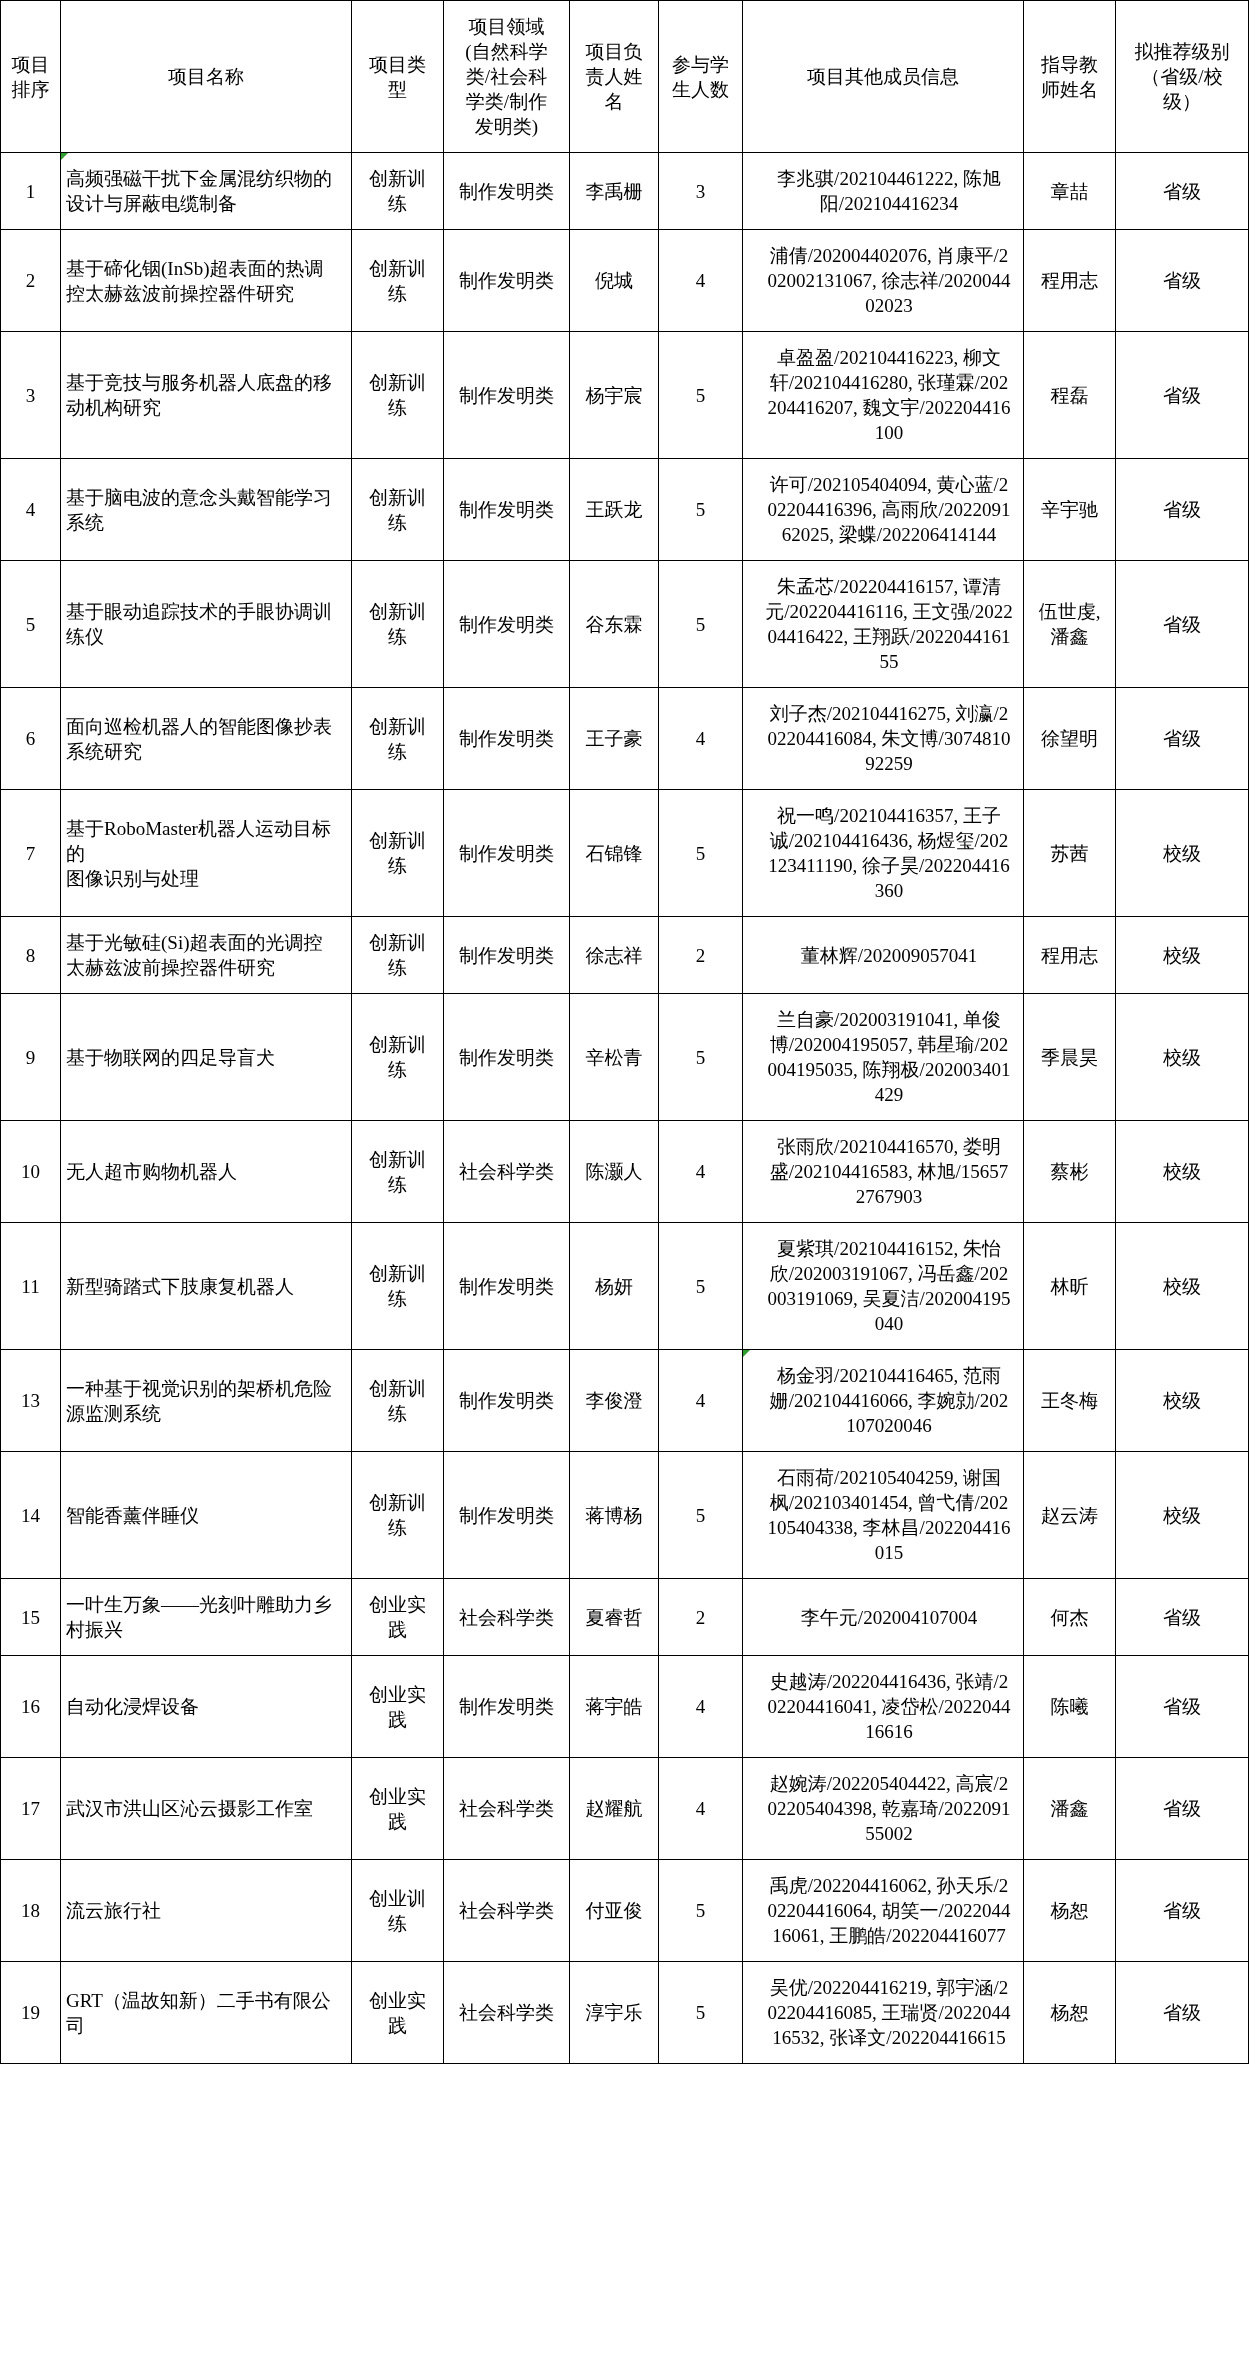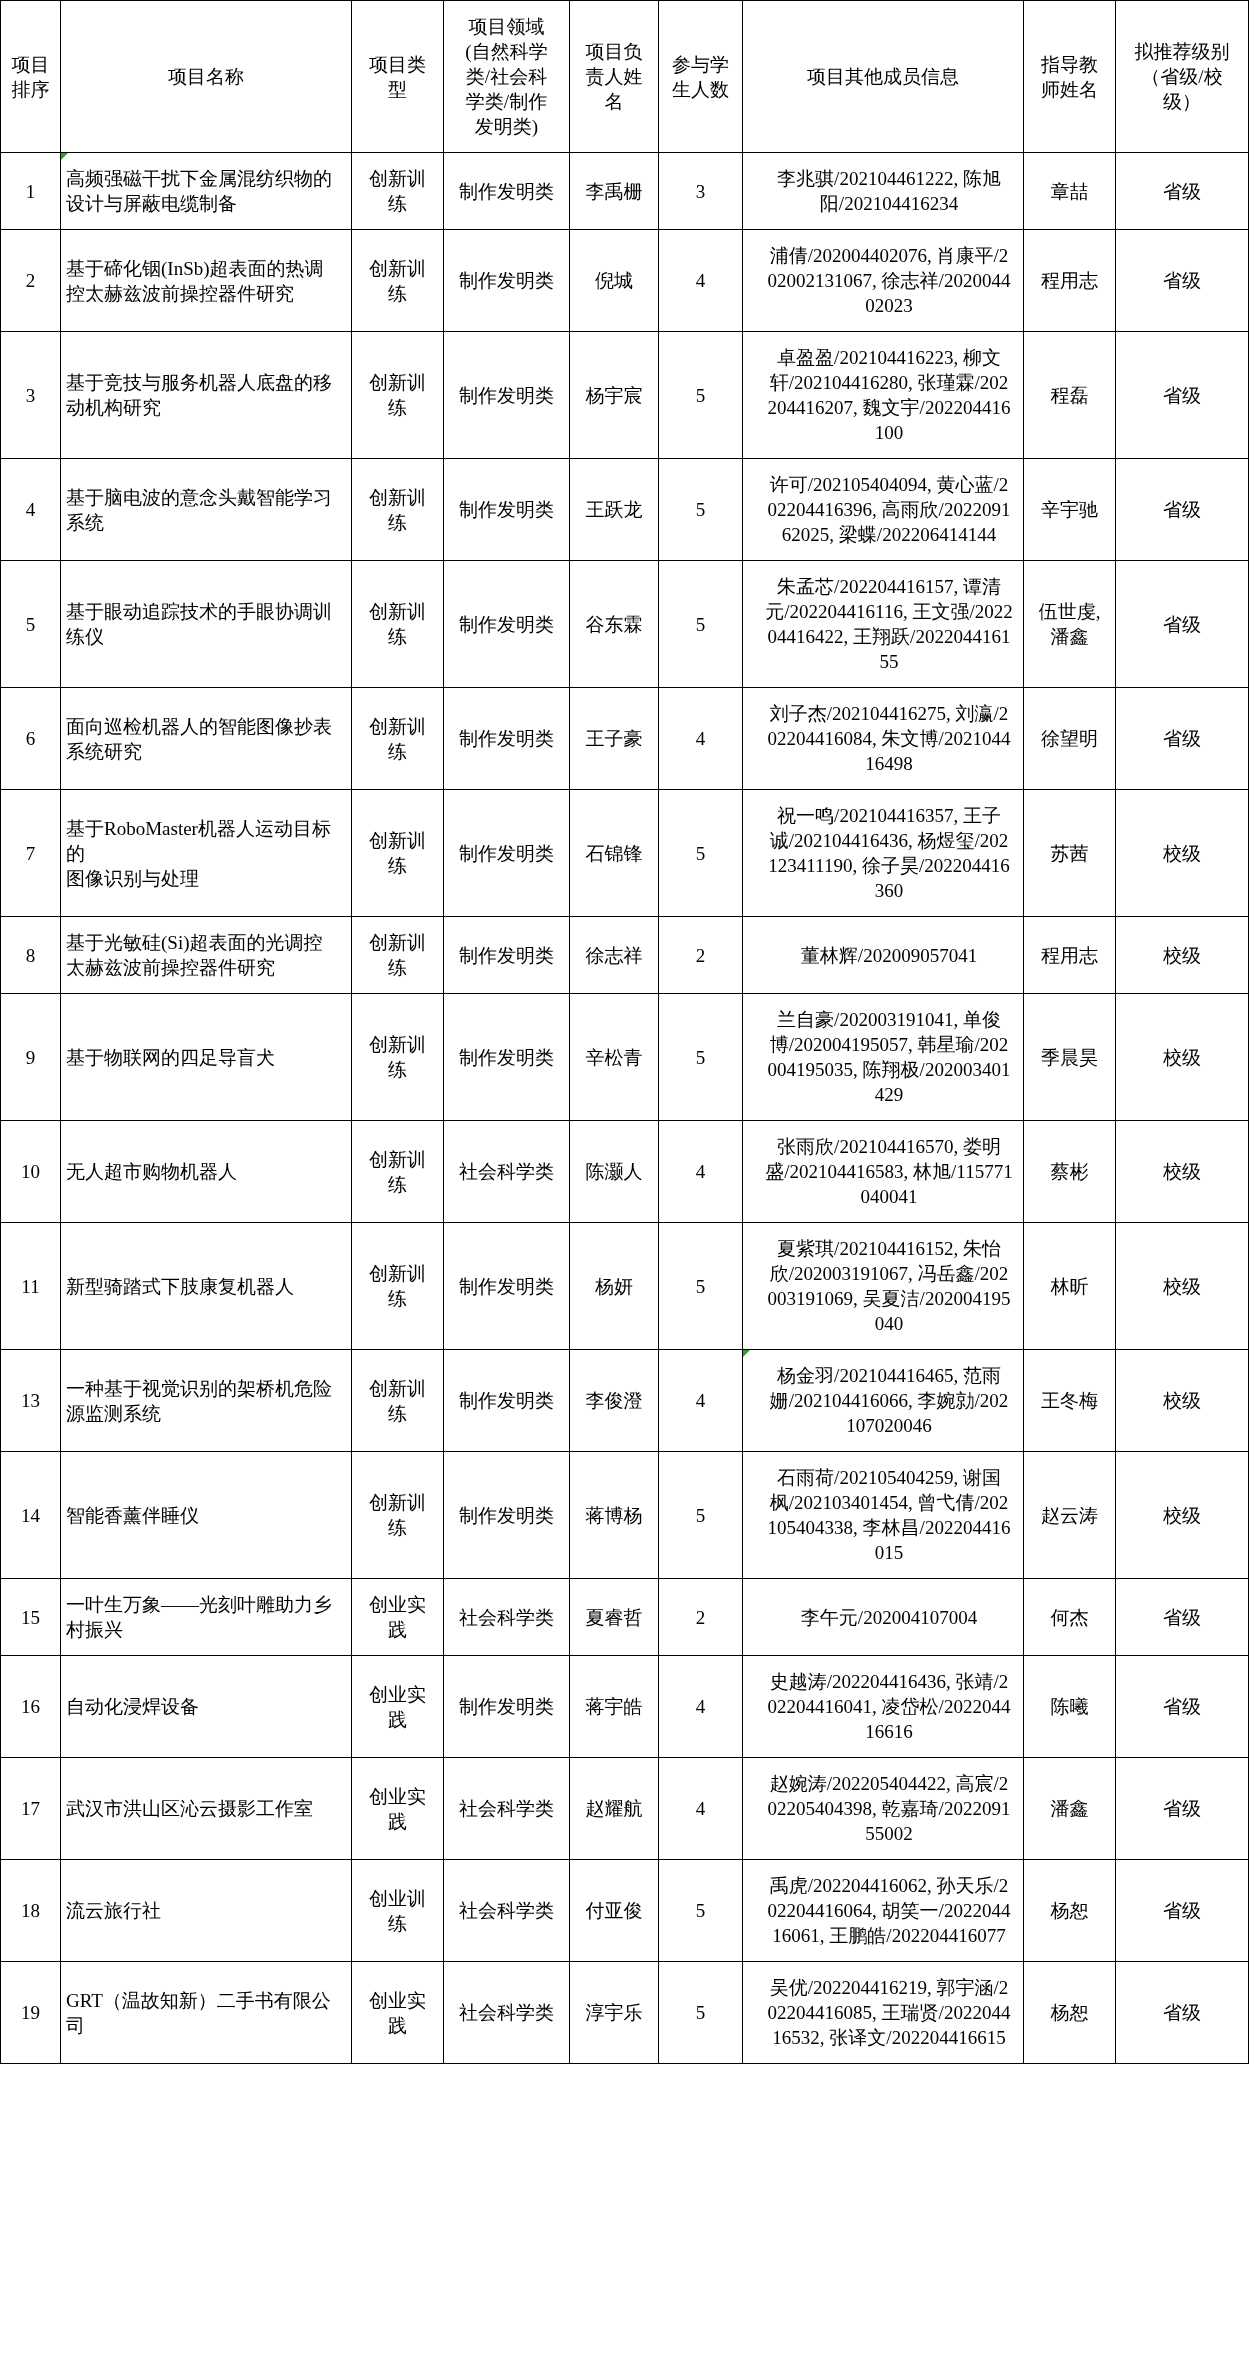--- a/index.html
+++ b/index.html
@@ -147,21 +147,21 @@
         <td class="c-level">省级</td>
       </tr>
       <tr>
         <td class="c-order">6</td>
         <td class="c-name">面向巡检机器人的智能图像抄表系统研究</td>
         <td class="c-type">创新训
 练</td>
         <td class="c-field">制作发明类</td>
         <td class="c-leader">王子豪</td>
         <td class="c-students">4</td>
-        <td class="c-members">刘子杰/202104416275, 刘瀛/202204416084, 朱文博/202104416498</td>
+        <td class="c-members">刘子杰/202104416275, 刘瀛/202204416084, 朱文博/307481092259</td>
         <td class="c-teacher">徐望明</td>
         <td class="c-level">省级</td>
       </tr>
       <tr>
         <td class="c-order">7</td>
         <td class="c-name">基于RoboMaster机器人运动目标的
 图像识别与处理</td>
         <td class="c-type">创新训
 练</td>
         <td class="c-field">制作发明类</td>
@@ -196,21 +196,21 @@
         <td class="c-level">校级</td>
       </tr>
       <tr>
         <td class="c-order">10</td>
         <td class="c-name">无人超市购物机器人</td>
         <td class="c-type">创新训
 练</td>
         <td class="c-field">社会科学类</td>
         <td class="c-leader">陈灏人</td>
         <td class="c-students">4</td>
-        <td class="c-members">张雨欣/202104416570, 娄明盛/202104416583, 林旭/115771040041</td>
+        <td class="c-members">张雨欣/202104416570, 娄明盛/202104416583, 林旭/156572767903</td>
         <td class="c-teacher">蔡彬</td>
         <td class="c-level">校级</td>
       </tr>
       <tr>
         <td class="c-order">11</td>
         <td class="c-name">新型骑踏式下肢康复机器人</td>
         <td class="c-type">创新训
 练</td>
         <td class="c-field">制作发明类</td>
         <td class="c-leader">杨妍</td>

